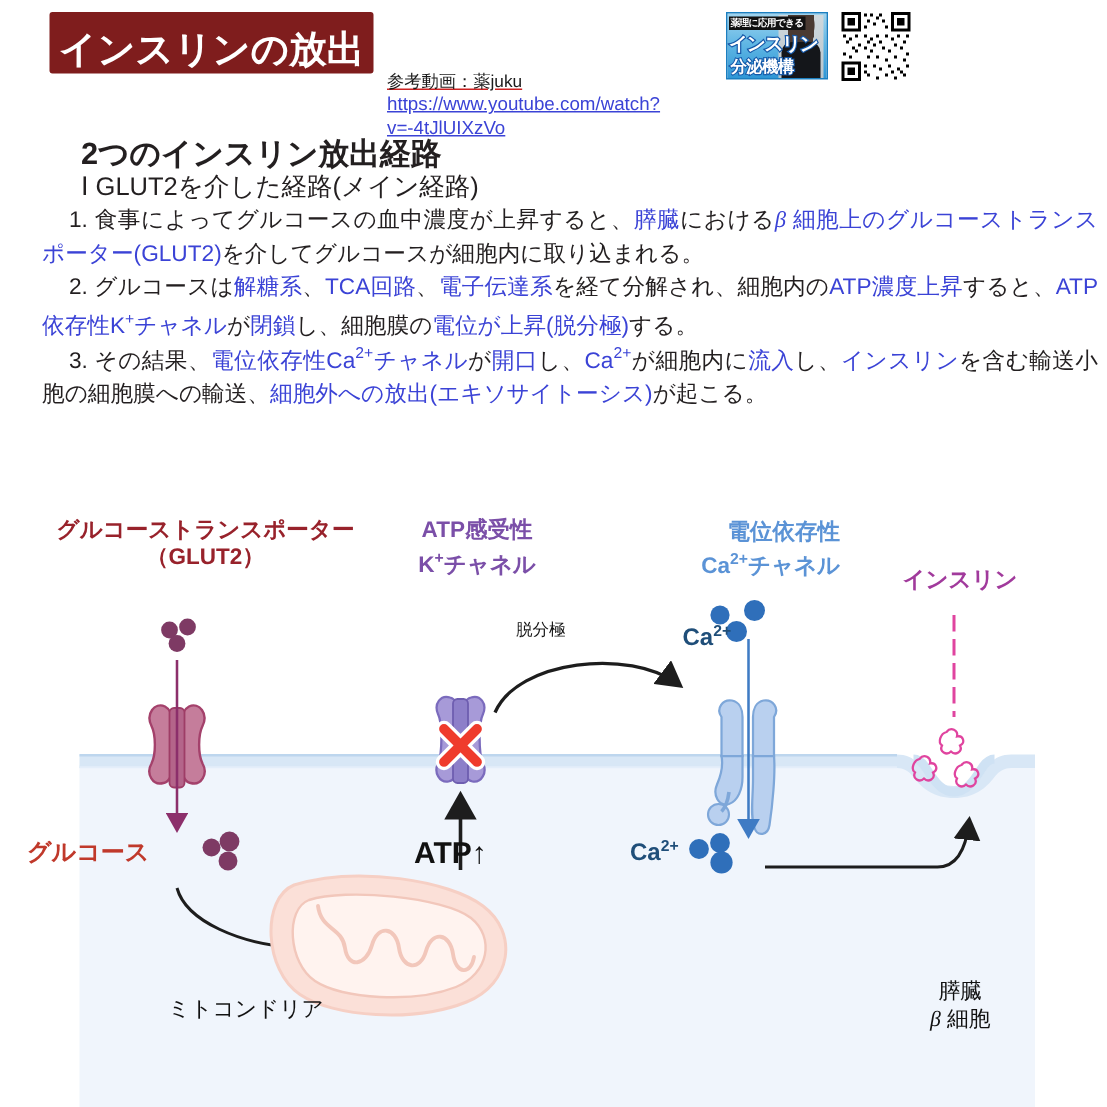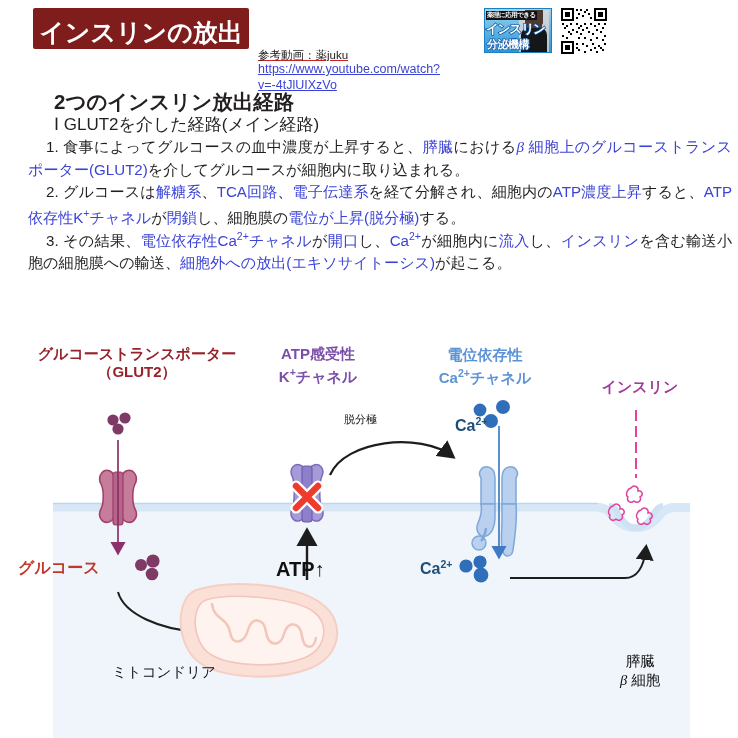--- a/index.html
+++ b/index.html
@@ -87,21 +87,21 @@
   #para3 { top:226px; }
   .indent { display:inline-block; width:18px; }
   .blue { color:#3b43d6; }
   .sup { font-size:10.5px; vertical-align:super; }
   .beta { font-family:"Liberation Serif", serif; font-style:italic; }
   
   #diagram { position:absolute; left:0; top:300px; width:738px; height:438px; }
   .dlabel { position:absolute; text-align:center; font-weight:bold; line-height:18px; }
   #lab-glut { left:22px; top:45px; width:230px; font-size:15px; color:#98222b; }
   #lab-katp { left:252px; top:45px; width:132px; font-size:15px; color:#7b4fa8; }
-  #lab-cav  { left:410px; top:46px; width:150px; font-size:15px; color:#5b93d6; }
+  #lab-cav  { left:410px; top:46px; width:150px; font-size:15px; color:#5b93d6;text-align:right; }
   #lab-ins  { left:575px; top:78px; width:130px; font-size:15px; color:#a13a9c; }
   #lab-glucose {
     position:absolute; left:18px; top:258px; font-size:16px; font-weight:bold;
     color:#c0392b;
   }
   #lab-atp {
     position:absolute; left:276px; top:258px; font-size:20px; font-weight:bold;
     color:#111111;
   }
   #lab-ca-out {

